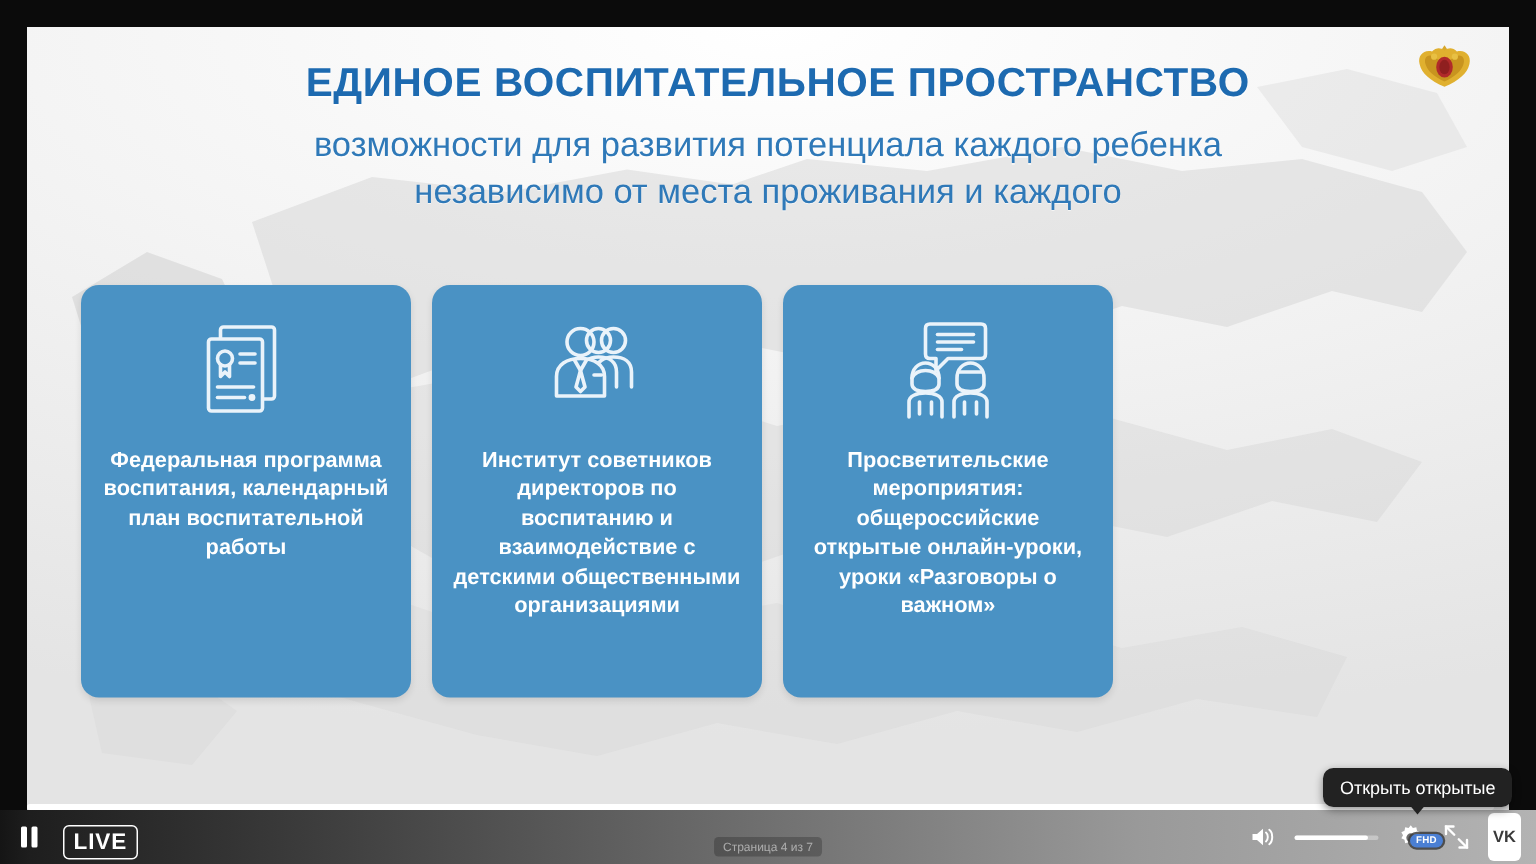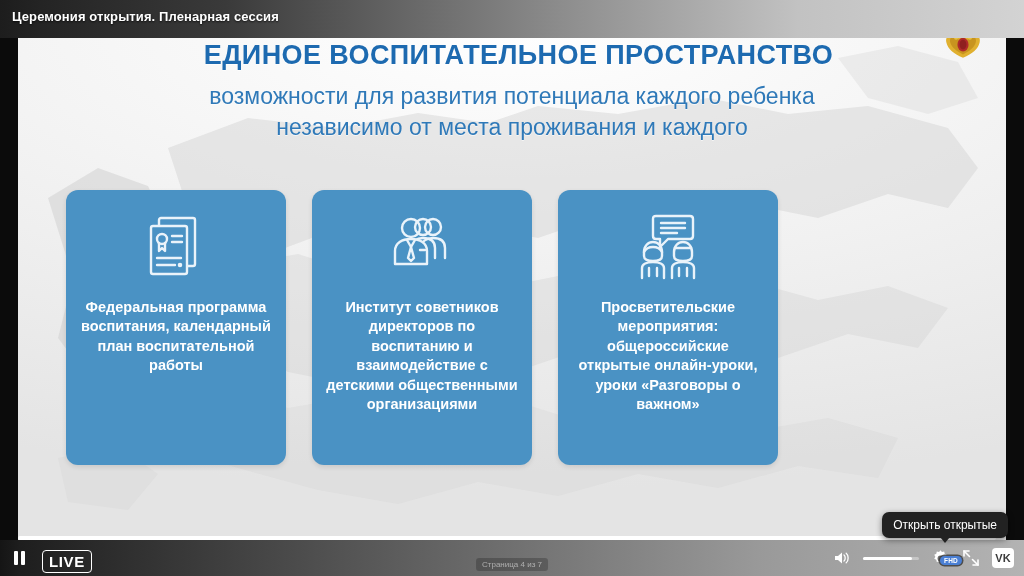--- a/index.html
+++ b/index.html
@@ -64,21 +64,20 @@
     width: 916px;
     display: flex; gap: 14px; align-items: flex-start;
   }
   .card {
     width: 220px; min-height: 275px;
     background: #4a92c4;
     border-radius: 12px;
     padding: 18px 12px 18px 12px;
     display: flex; flex-direction: column; align-items: center;
     box-shadow: 0 2px 5px rgba(0,0,0,.10);
-    margin-left: 12px;
   }
   .card-icon { height: 78px; display: flex; align-items: center; justify-content: center; }
   .card-icon svg { display: block; }
   .card-text {
     margin-top: 12px;
     color: #ffffff; font-size: 14.5px; font-weight: bold;
     text-align: center; line-height: 1.34;
   }
 
   .slide-number {
@@ -135,33 +134,30 @@
   .icon-btn { display:flex; align-items:center; justify-content:center; cursor:pointer; position:relative; }
   .vol-slider { width: 56px; height: 3px; background: rgba(255,255,255,.35); border-radius:2px; position:relative; }
   .vol-slider .fill { position:absolute; left:0; top:0; height:100%; width: 88%; background:#ffffff; border-radius:2px; }
   .fhd-badge {
     position:absolute; left: 9px; top: 7px;
     background: #4a7fd4; color:#fff; font-size: 6.5px; font-weight: bold;
     border-radius: 6px; padding: 1px 4px; letter-spacing: .2px;
     box-shadow: 0 0 0 1.5px rgba(60,60,60,.85);
   }
   .vk-logo {
-    width: 22px; height: 20px; background: #ffffff; border-radius: 4px;
+    width: 22px; height: 32px; background: #ffffff; border-radius: 4px;
     display:flex; align-items:center; justify-content:center;
     color:#3a3a3a; font-size: 11px; font-weight: bold;
   }
 </style>
 </head>
 <body>
 
 <div class="player">
 
-  <div class="topbar">
-    <div class="topbar-title">Церемония открытия. Пленарная сессия</div>
-  </div>
 
   <div class="slide">
 
     <div class="map-layer">
       <svg viewBox="0 0 988 524" preserveAspectRatio="none" aria-hidden="true">
         <g fill="#cfcfcf">
           <path d="M30 180 L80 150 L130 168 L150 210 L120 250 L150 300 L120 345 L70 360 L40 320 L55 260 Z"></path>
           <path d="M150 130 L230 100 L320 110 L400 95 L470 105 L520 88 L600 96 L690 80 L770 96 L850 88 L930 110 L960 150 L930 190 L870 176 L800 200 L730 186 L660 210 L590 196 L520 220 L450 206 L380 228 L310 214 L240 240 L180 222 Z" opacity=".85"></path>
           <path d="M200 250 L280 236 L350 258 L430 244 L500 266 L570 252 L650 274 L720 260 L800 282 L870 268 L930 290 L900 330 L830 316 L760 340 L690 326 L620 350 L550 336 L480 360 L410 346 L340 368 L270 354 L210 320 Z" opacity=".7"></path>
           <path d="M120 380 L200 366 L270 390 L350 376 L420 398 L500 384 L570 406 L650 392 L730 414 L810 400 L880 420 L860 460 L780 448 L700 470 L620 456 L540 478 L460 464 L380 486 L300 472 L220 450 L150 430 Z" opacity=".55"></path>

